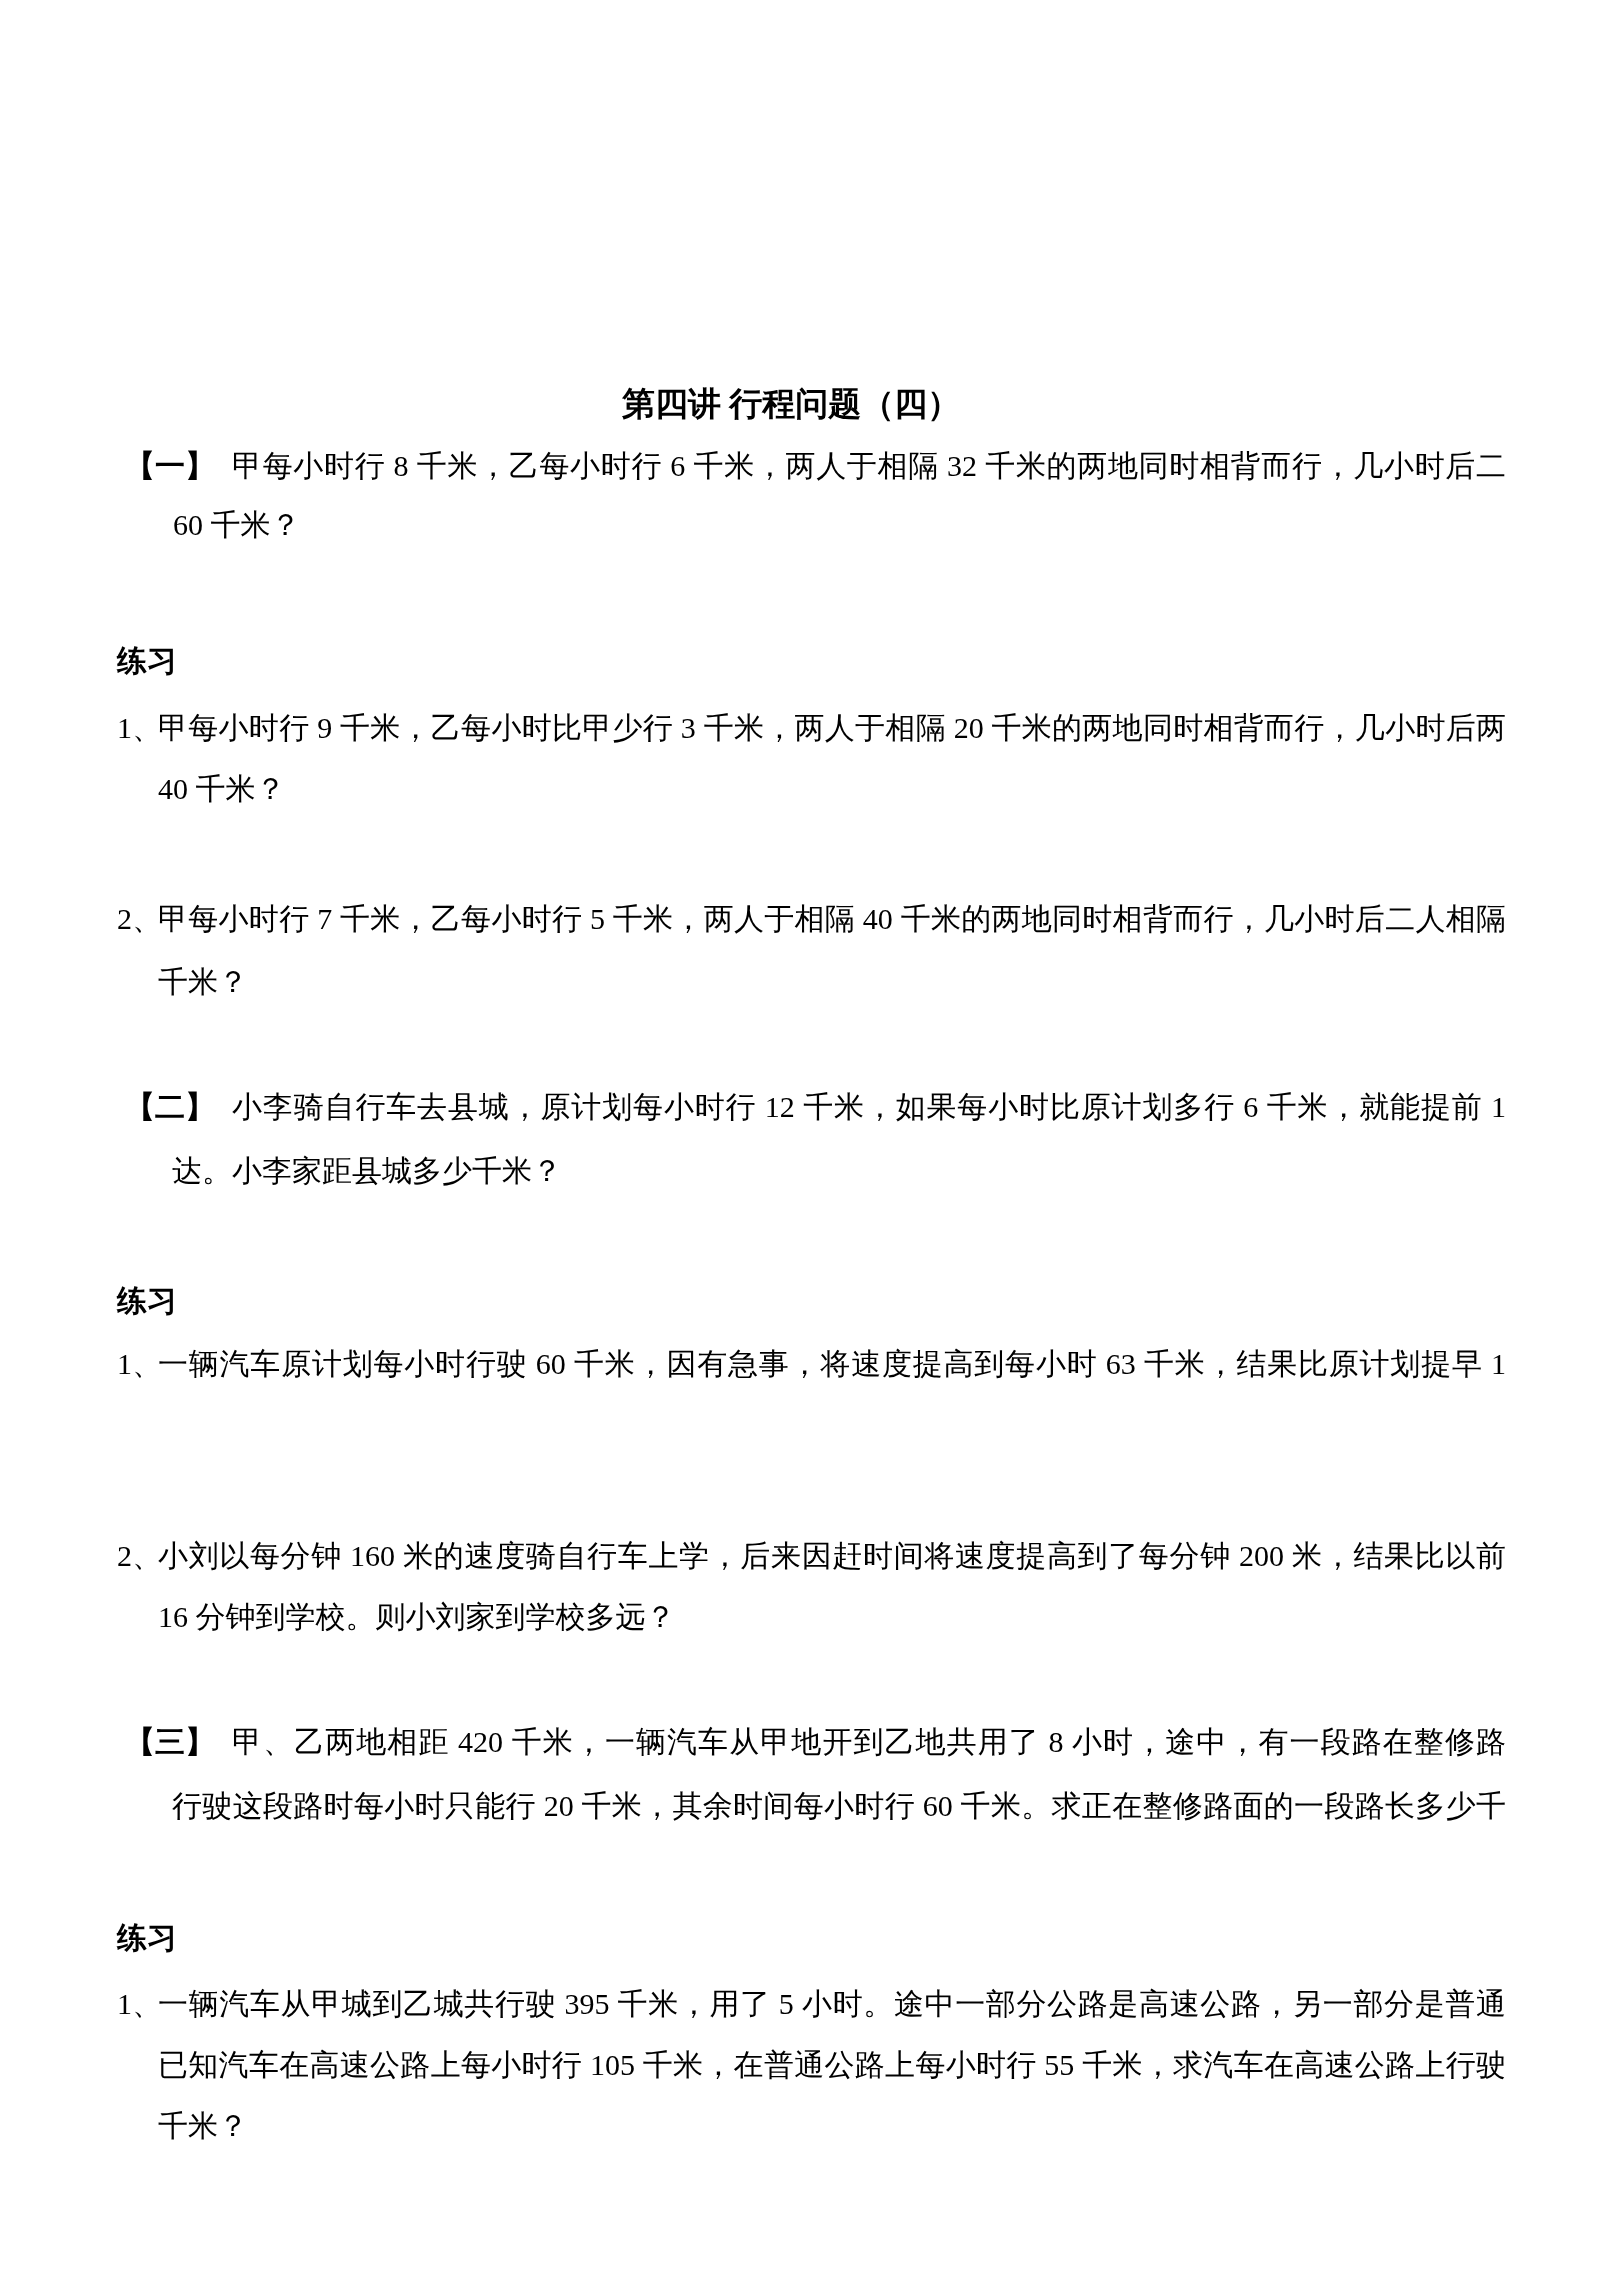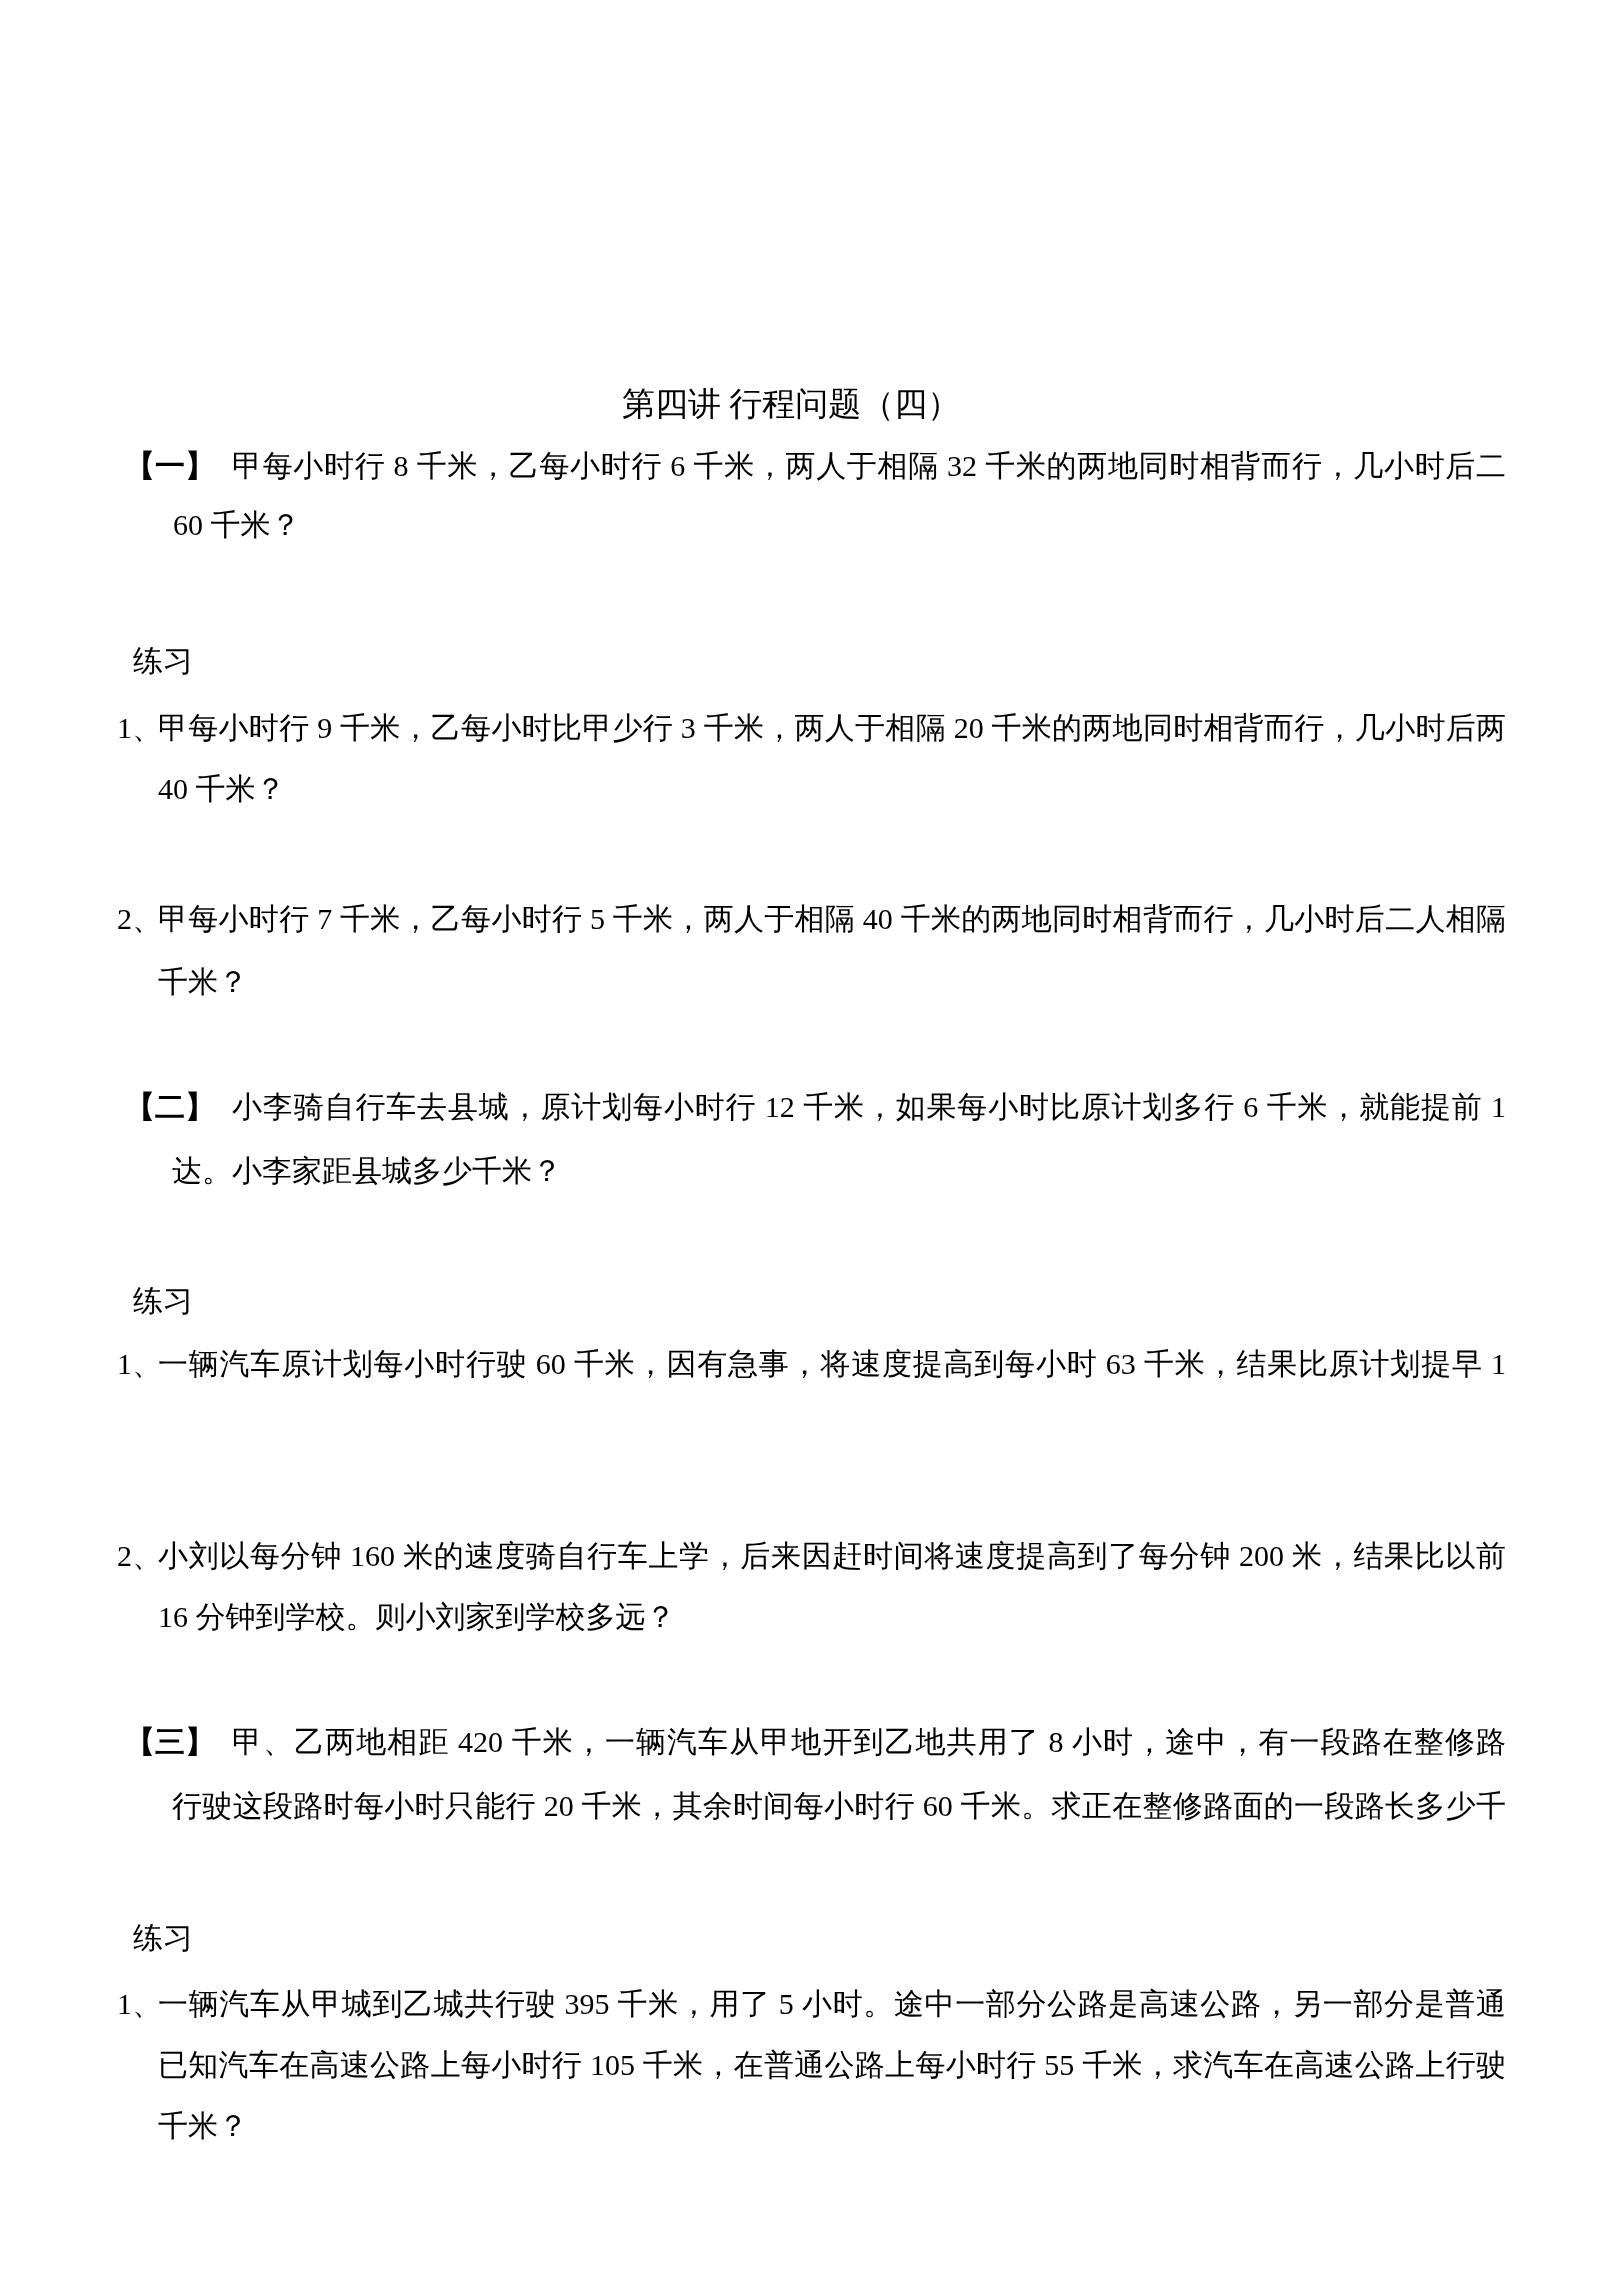--- a/index.html
+++ b/index.html
@@ -32,30 +32,29 @@
     text-align-last: justify;
     overflow: hidden;
   }
   .doc-title {
     position: absolute;
     left: 0;
     right: 39px;
     text-align: center;
     font-size: 33px;
     line-height: 45px;
-    font-weight: normal;
+    font-weight: bold;
     white-space: nowrap;
   }
   .plabel {
     font-weight: bold;
   }
   .hdr {
-    font-weight: normal;
+    font-weight: bold;
     font-size: 30px;
-    margin-left: 16px;
   }
 </style>
 </head>
 <body>
 
 <div class="page">
 
   <div class="doc-title" style="top:382px">第四讲 行程问题（四）</div>
 
   <span class="line plabel" style="left:125px; top:445px">【一】</span>

